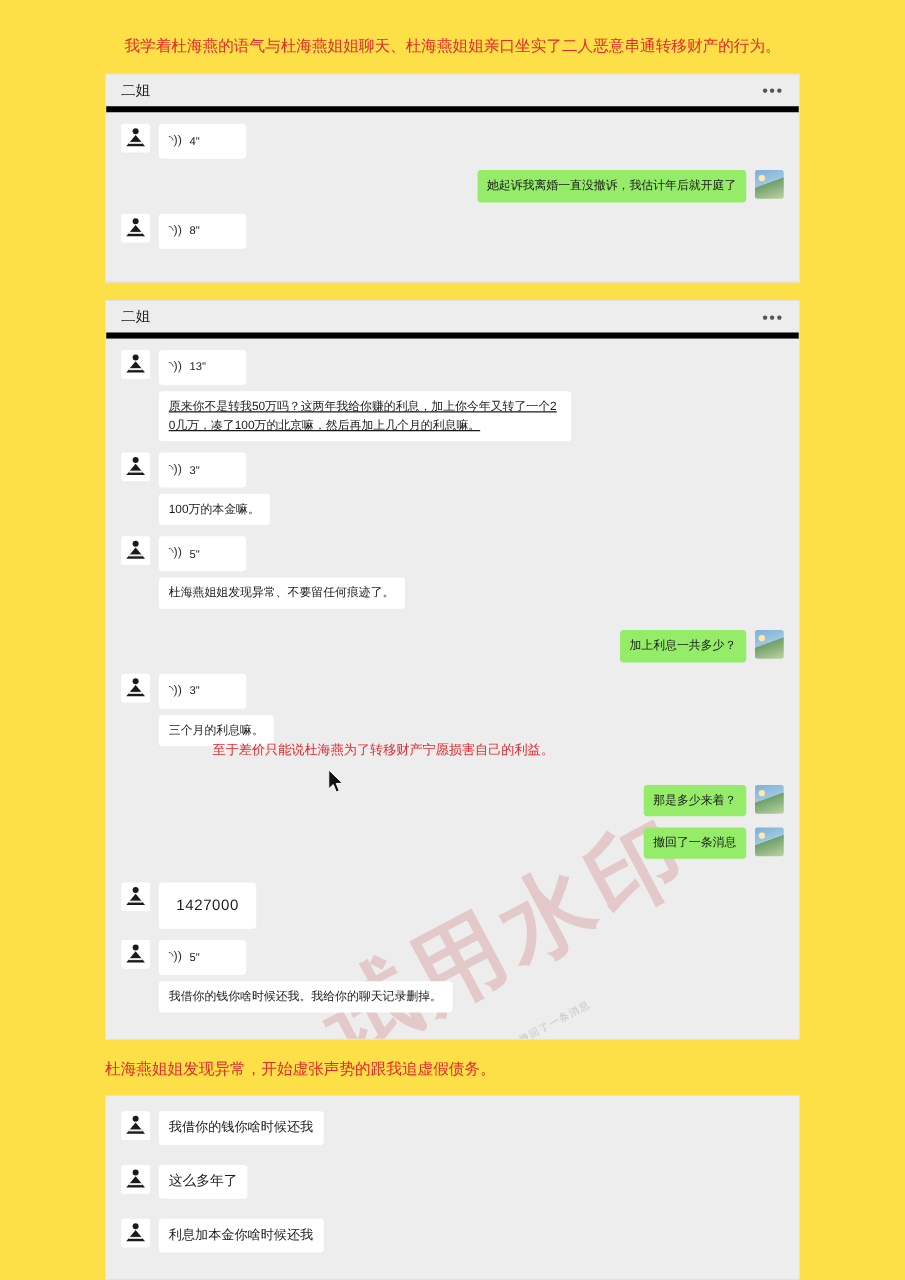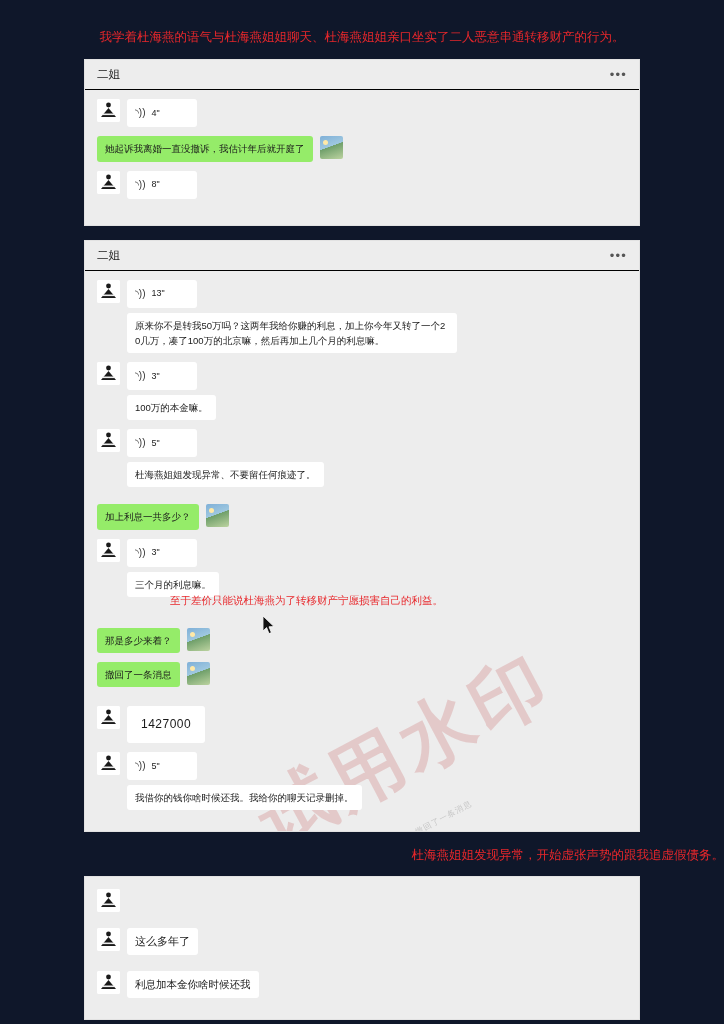--- a/index.html
+++ b/index.html
@@ -5,48 +5,48 @@
   * { box-sizing: border-box; }
   html, body {
     margin: 0; padding: 0;
     background: #ffffff;
     font-family: "Liberation Sans", sans-serif;
   }
   #page {
     position: relative;
     width: 724px;
     height: 1024px;
-    background: #0f172a;
+    background: #fde047;
     overflow: hidden;
   }
   .annotation {
     color: #e8272b;
     font-size: 12.5px;
     line-height: 1.55;
     text-align: center;
     padding: 0 18px;
     font-family: "Liberation Sans", sans-serif;
   }
   .annotation.left {
-    text-align: right;
-    padding-left: 48px;
+    text-align: left;
+    padding-left: 84px;
   }
   .top-note { padding-top: 28px; padding-bottom: 12px; }
 
   
   .chat-card {
     margin: 0 84px 0 84px;
     background: #ededed;
     border: 1px solid #e2e2e2;
     position: relative;
   }
   .chat-header {
     height: 30px;
     background: #ededed;
-    border-bottom: 1px solid #000000;
+    border-bottom: 5px solid #000000;
     display: flex;
     align-items: center;
     justify-content: space-between;
     padding: 0 12px;
   }
   .chat-title {
     font-size: 11.5px;
     color: #1a1a1a;
   }
   .dots {
@@ -58,21 +58,21 @@
   .chat-body {
     background: #ededed;
     padding: 9px 12px 12px 12px;
     position: relative;
   }
   .row {
     display: flex;
     align-items: flex-start;
     margin-bottom: 9px;
   }
-  .row.right { justify-content: flex-start; }
+  .row.right { justify-content: flex-end; }
   .avatar {
     width: 23px; height: 23px;
     background: #fff;
     border-radius: 2px;
     flex: 0 0 auto;
     display: flex;
     align-items: center;
     justify-content: center;
     overflow: hidden;
   }
@@ -261,21 +261,21 @@
               <circle cx="11.5" cy="6" r="2.4" fill="#1a1a1a"></circle>
               <path d="M4 18 L11.5 9 L19 18 Z" fill="#1a1a1a"></path>
               <rect x="6" y="14.5" width="11" height="1.6" fill="#ededed"></rect>
             </svg>
         </div>
         <div class="bubbles">
           <div class="bubble voice">
             <span class="wave">◝))</span>
             <span class="dur">13"</span>
           </div>
-          <div class="bubble last" style="max-width:330px;">原来你不是转我50万吗？这两年我给你赚的利息，加上你今年又转了一个20几万，凑了100万的北京嘛，然后再加上几个月的利息嘛。</div>
+          <div class="bubble last" style="max-width:330px;text-decoration:underline;">原来你不是转我50万吗？这两年我给你赚的利息，加上你今年又转了一个20几万，凑了100万的北京嘛，然后再加上几个月的利息嘛。</div>
         </div>
       </div>
 
       <div class="row">
         <div class="avatar">
           <svg width="23" height="23" viewBox="0 0 23 23">
               <rect width="23" height="23" fill="#fff"></rect>
               <circle cx="11.5" cy="6" r="2.4" fill="#1a1a1a"></circle>
               <path d="M4 18 L11.5 9 L19 18 Z" fill="#1a1a1a"></path>
               <rect x="6" y="14.5" width="11" height="1.6" fill="#ededed"></rect>
@@ -404,20 +404,23 @@
 
       <div class="row">
         <div class="avatar">
           <svg width="23" height="23" viewBox="0 0 23 23">
               <rect width="23" height="23" fill="#fff"></rect>
               <circle cx="11.5" cy="6" r="2.4" fill="#1a1a1a"></circle>
               <path d="M4 18 L11.5 9 L19 18 Z" fill="#1a1a1a"></path>
               <rect x="6" y="14.5" width="11" height="1.6" fill="#ededed"></rect>
             </svg>
         </div>
+        <div class="bubbles">
+          <div class="bubble last" style="font-size:10.5px;">我借你的钱你啥时候还我</div>
+        </div>
       </div>
 
       <div style="height:7px"></div>
 
       <div class="row">
         <div class="avatar">
           <svg width="23" height="23" viewBox="0 0 23 23">
               <rect width="23" height="23" fill="#fff"></rect>
               <circle cx="11.5" cy="6" r="2.4" fill="#1a1a1a"></circle>
               <path d="M4 18 L11.5 9 L19 18 Z" fill="#1a1a1a"></path>

